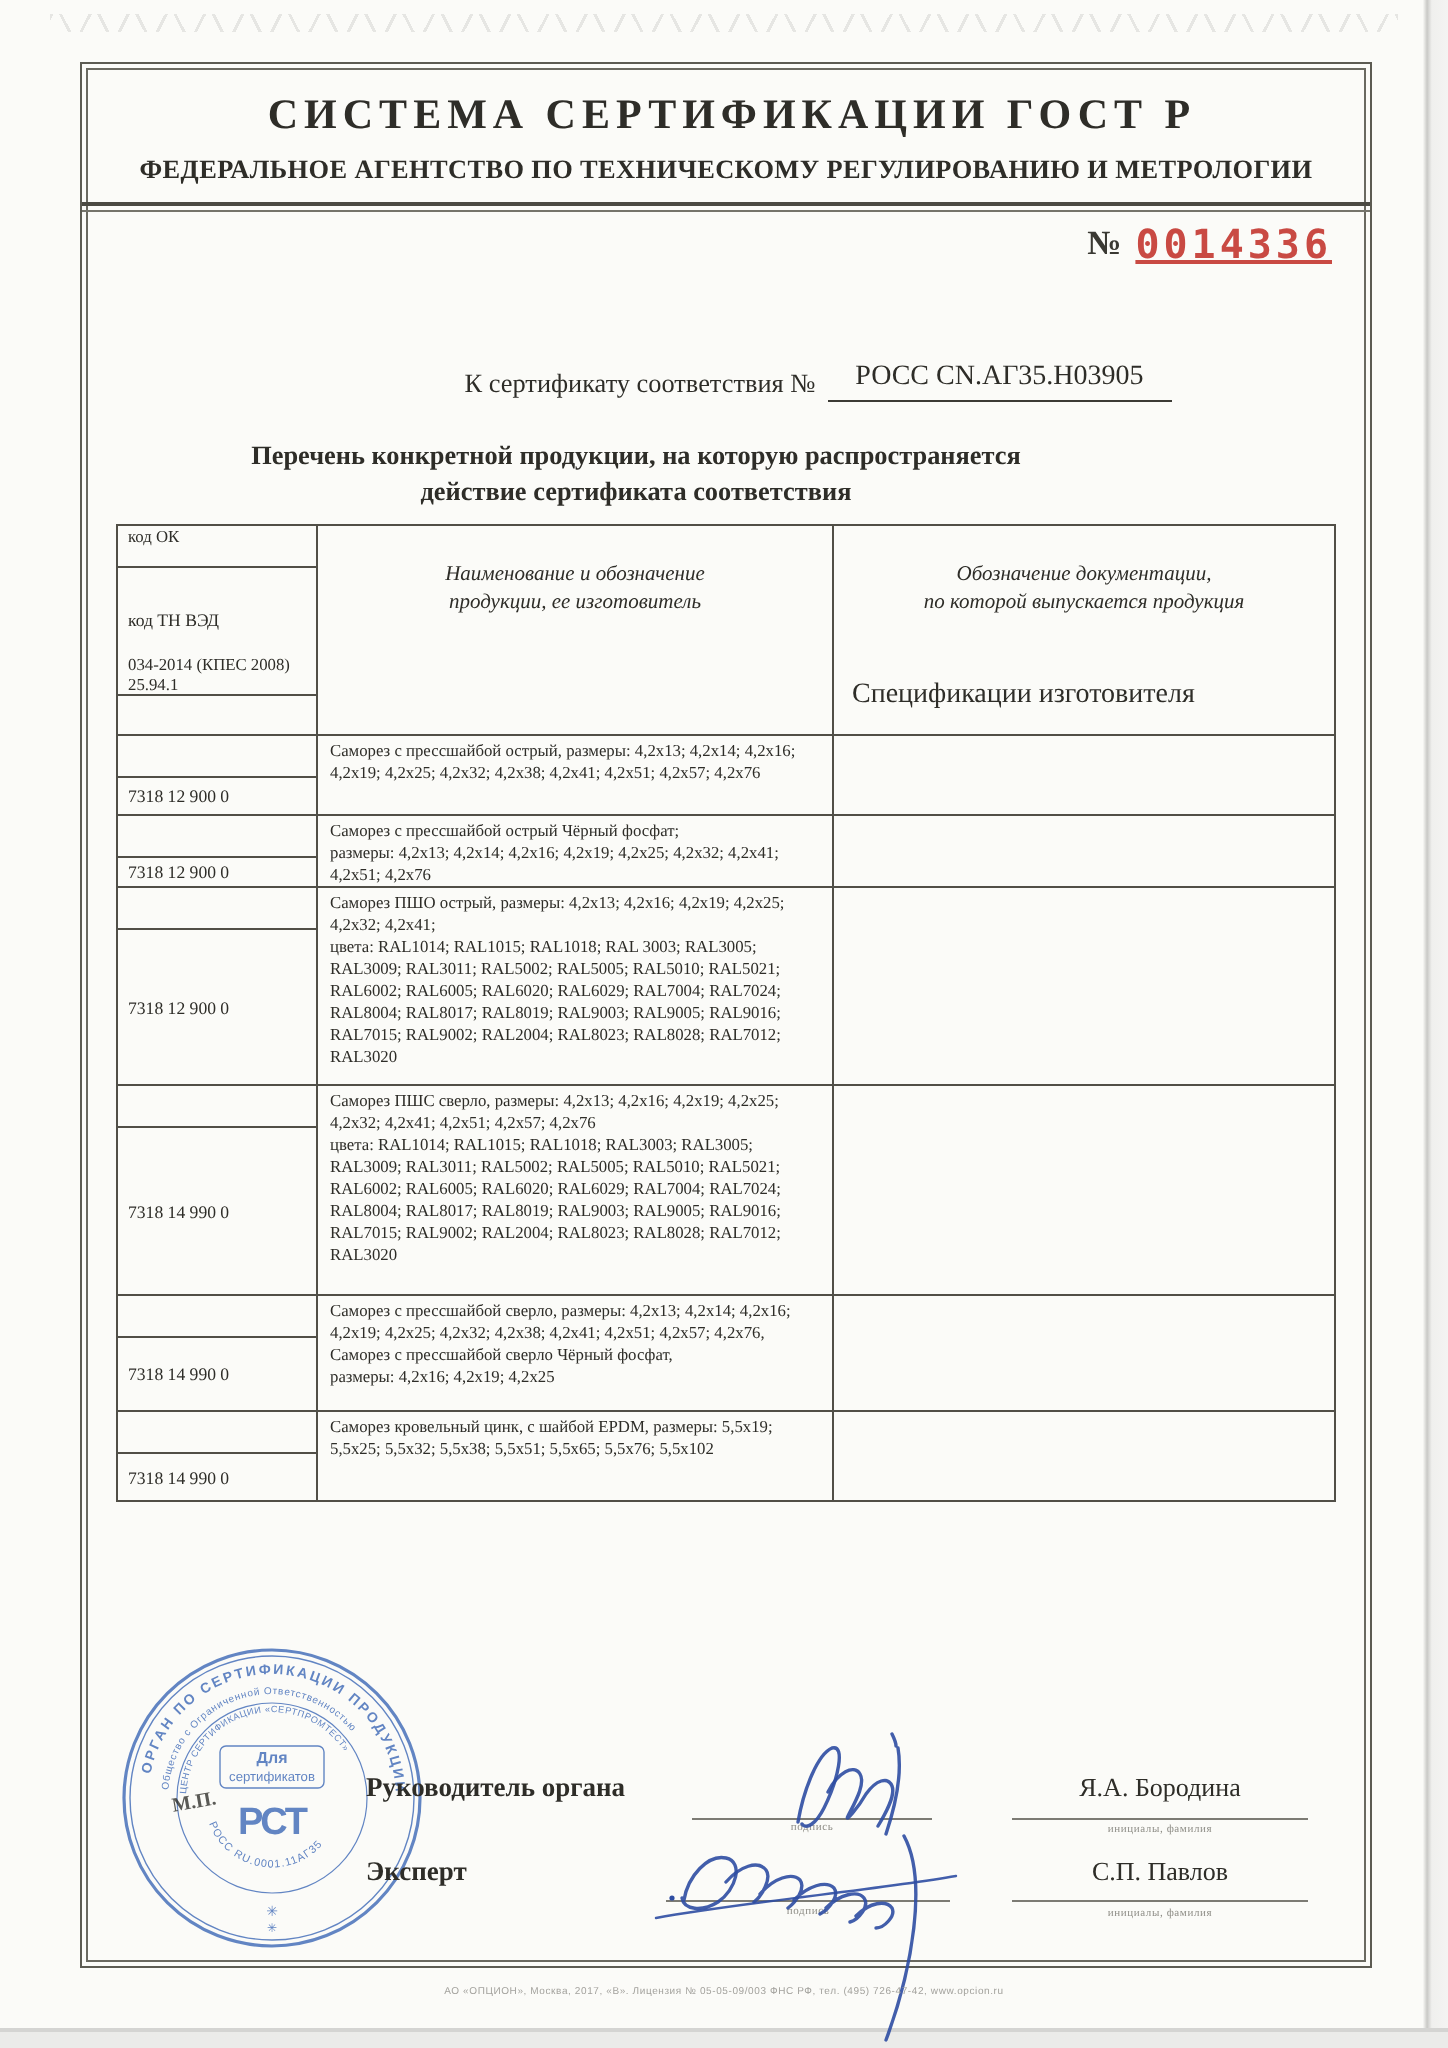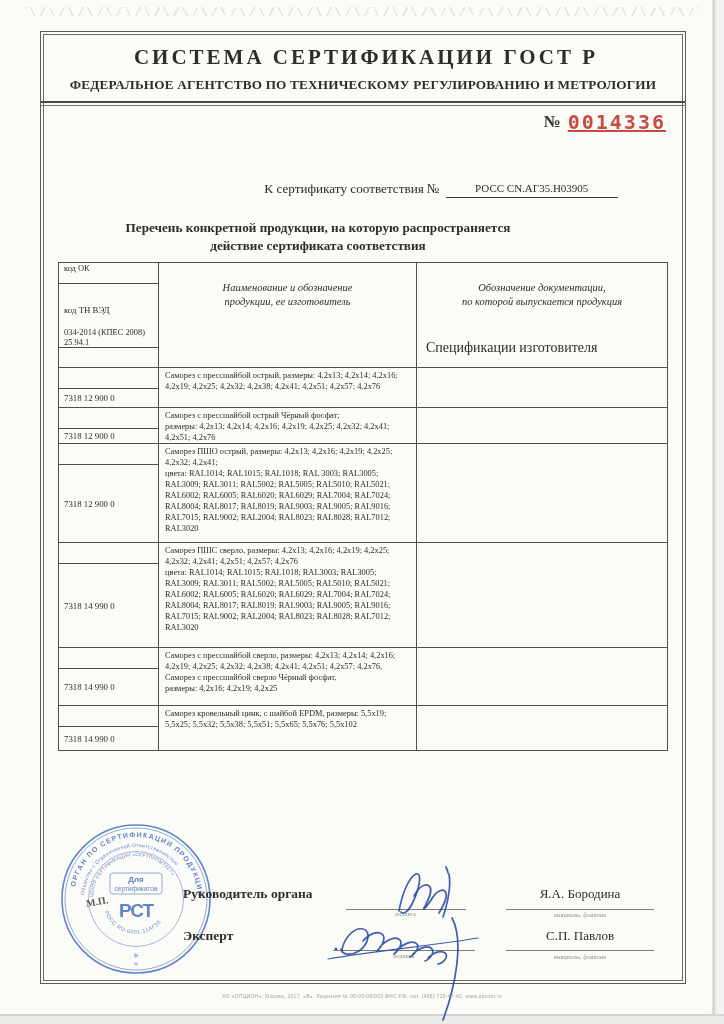--- a/index.html
+++ b/index.html
@@ -25,24 +25,24 @@
     font-weight:bold;font-size:21px;letter-spacing:3px;}
   .h-agency{position:absolute;left:40px;width:646px;top:77px;text-align:center;
     font-weight:bold;font-size:13.2px;letter-spacing:.2px;}
   .doc-number{position:absolute;right:58px;top:112px;display:flex;align-items:flex-end;gap:7px;}
   .doc-number .no{font-weight:bold;font-size:17px;color:#3a3933;}
   .doc-number .digits{font-family:"DejaVu Sans Mono",monospace;font-weight:bold;font-size:20px;
     letter-spacing:2px;color:var(--red);line-height:20px;text-decoration:underline;}
   .page-title{position:absolute;left:40px;width:646px;top:142px;text-align:center;
     font-weight:bold;font-size:23px;letter-spacing:1.5px;}
   .certline{position:absolute;left:40px;width:646px;top:181px;display:flex;justify-content:center;
-    align-items:flex-end;padding-left:92px;box-sizing:border-box;margin-left:32px;}
+    align-items:flex-end;padding-left:92px;box-sizing:border-box;}
   .certline .lbl{font-size:13.2px;padding-bottom:1px;}
   .certline .val{width:172px;margin-left:6px;border-bottom:1px solid #3c3b35;text-align:center;
-    font-size:11px;padding-bottom:3px;}
+    font-size:14px;padding-bottom:3px;}
   .subtitle{position:absolute;left:40px;width:556px;top:219px;text-align:center;font-weight:bold;
     font-size:13.2px;line-height:17.5px;white-space:pre-line;}
   
   .ptable{position:absolute;left:58px;top:262px;width:610px;border:1.2px solid #514f47;box-sizing:border-box;background:transparent;}
   .trow{display:flex;border-top:1px solid #514f47;box-sizing:border-box;overflow:hidden;}
   .trow:first-child{border-top:none;}
   .cell{box-sizing:border-box;overflow:hidden;}
   .cell.code{width:99px;}
   .cell.name{width:258px;border-left:1px solid #514f47;font-size:8.4px;line-height:11px;
     padding:2px 5px 1px 6px;white-space:pre-line;}

